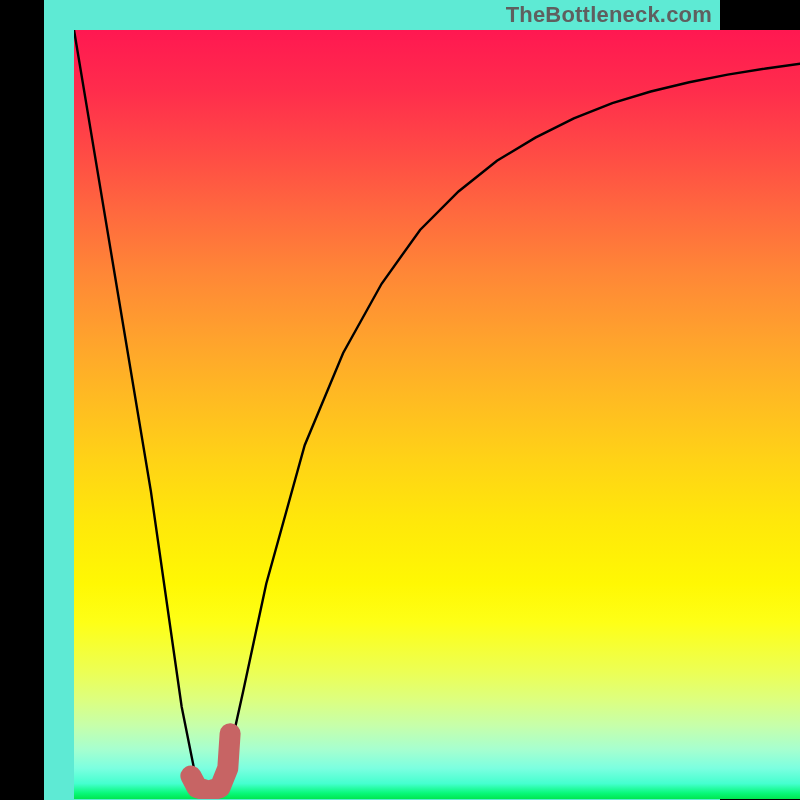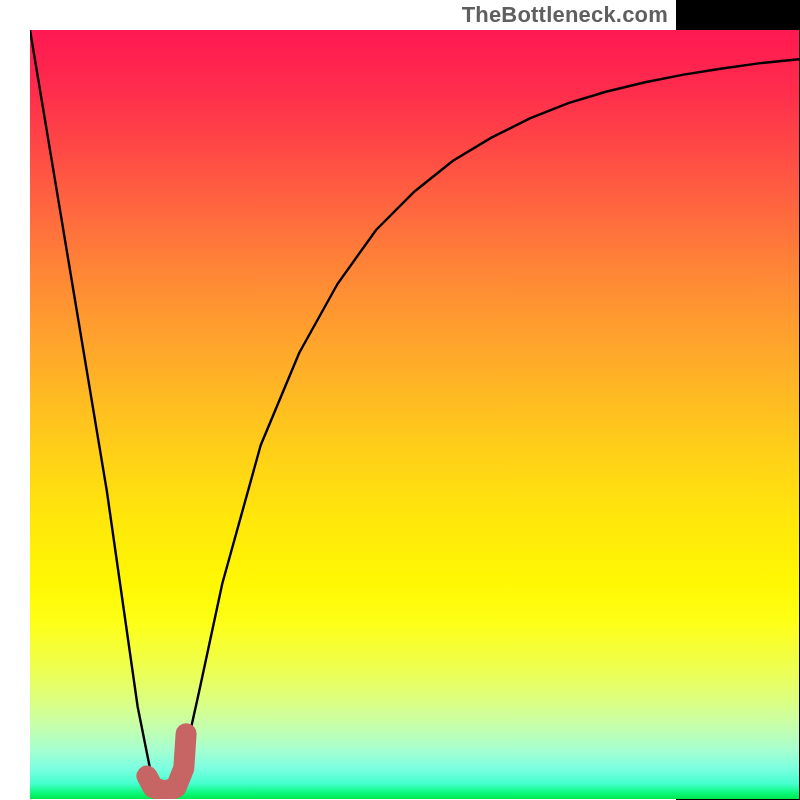--- a/index.html
+++ b/index.html
@@ -8,21 +8,22 @@
     width: 800px;
     height: 800px;
     background: #000;
     overflow: hidden;
     font-family: Arial, Helvetica, sans-serif;
   }
   .outer {
     position: relative;
     width: 676px;
     height: 800px;
-    background: #ffffff;
+    background: #5eead4;
+    margin-left: 44px;
   }
   .watermark {
     position: absolute;
     top: 2px;
     right: 8px;
     color: #5f5f5f;
     font-weight: bold;
     font-size: 22px;
     letter-spacing: 0.2px;
     z-index: 20;

